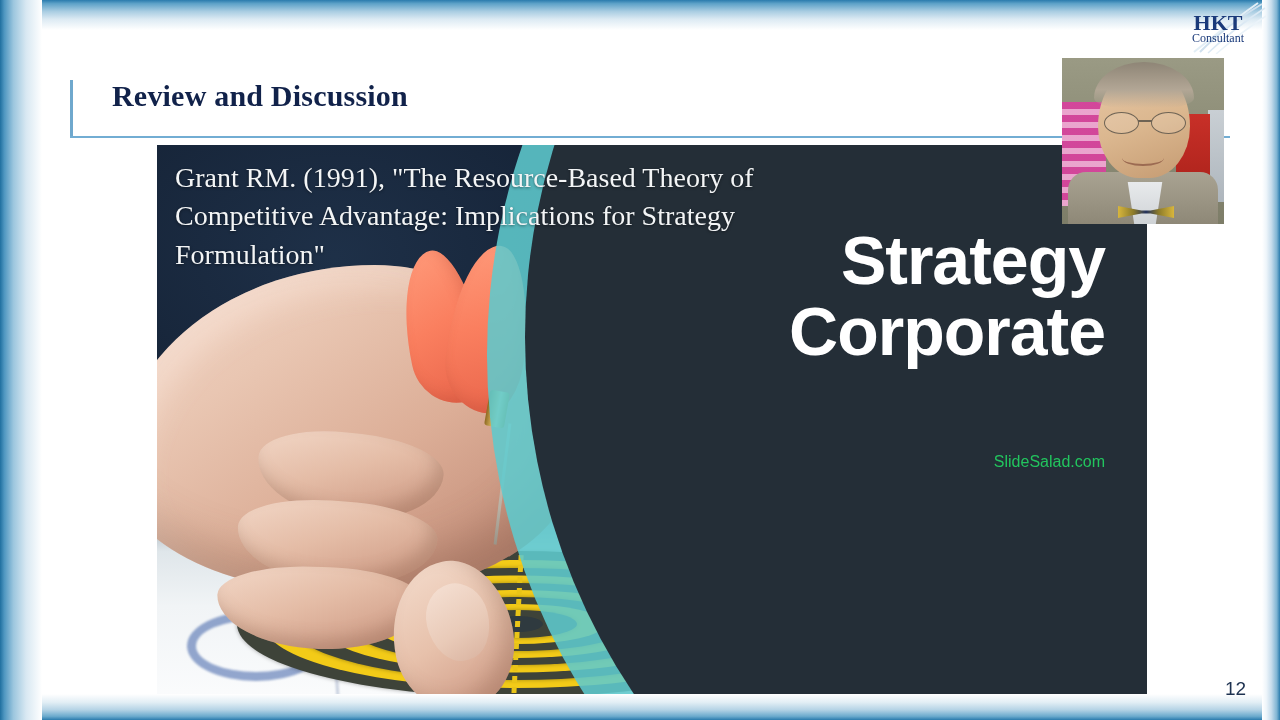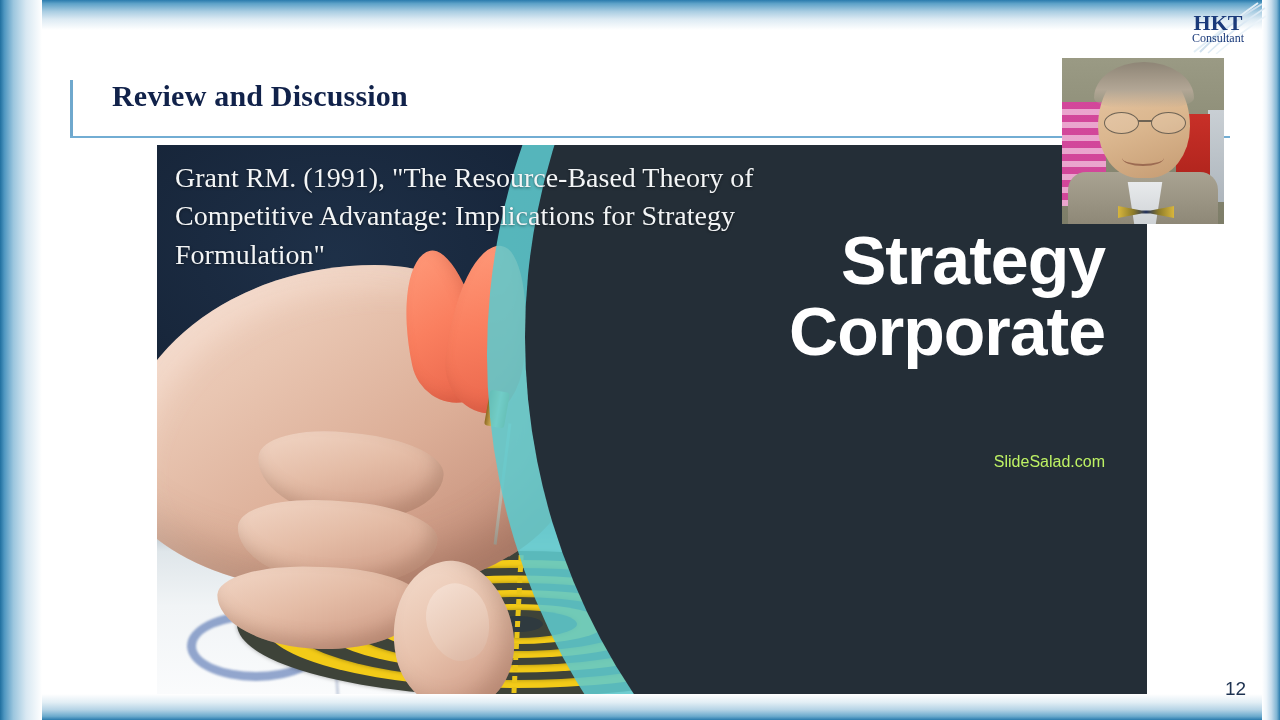--- a/index.html
+++ b/index.html
@@ -302,21 +302,21 @@
     font-size: 68px;
     line-height: 1.04;
     color: #ffffff;
     letter-spacing: -1px;
   }
   .watermark {
     position: absolute;
     right: 42px; top: 308px;
     font-family: "Liberation Sans", sans-serif;
     font-size: 16px;
-    color: #bef264;
+    color: #22c55e;
     text-align: right;
   }
 
   
   .portrait {
     position: absolute;
     left: 1062px; top: 58px;
     width: 162px; height: 166px;
     overflow: hidden;
     background: #8c8c78;

